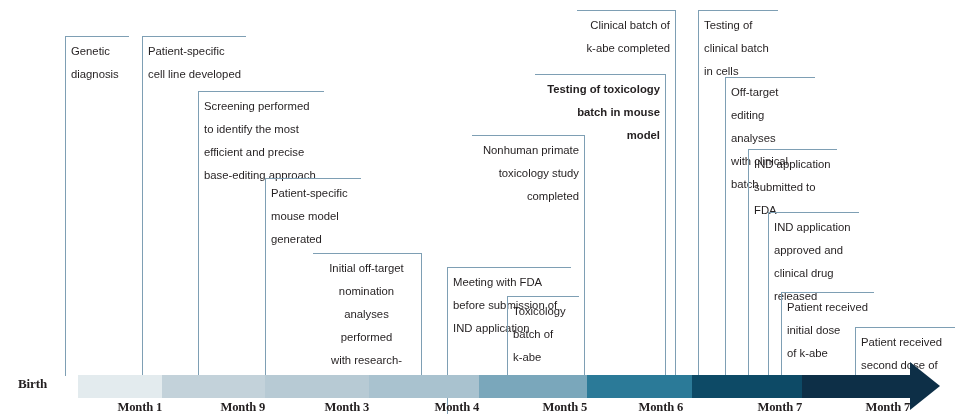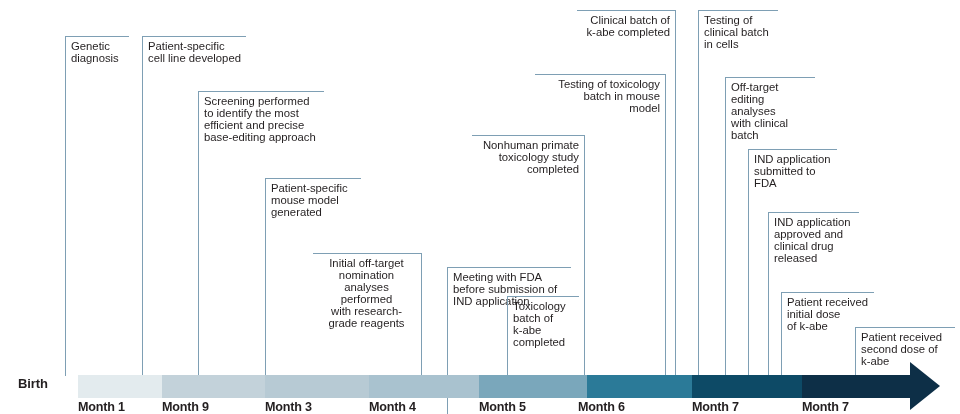--- a/index.html
+++ b/index.html
@@ -11,39 +11,39 @@
     color:#231f20;
     position:relative;
   }
   #stage{position:absolute;left:0;top:0;width:960px;height:414px;}
 
   
   .callout{
     position:absolute;
     box-sizing:border-box;
     font-size:11.3px;
-    line-height:12px;
+    line-height:23px;
     color:#231f20;
     white-space:pre-line;
     padding:3px 4px 0 5px;
   }
   .callout.left{
     border-left:1.1px solid #7e9fb4;
     border-top:1.1px solid #7e9fb4;
     text-align:left;
   }
   .callout.right{
     border-right:1.1px solid #7e9fb4;
     border-top:1.1px solid #7e9fb4;
     text-align:right;
     padding:3px 5px 0 4px;
   }
 
   
-  #bar{position:absolute;left:0;top:0;width:944px;height:414px;}
+  #bar{position:absolute;left:0;top:0;width:944px;height:414px;font-family:Liberation Serif, serif;}
 
   .seg{position:absolute;top:375px;height:23px;}
 
   .arrowhead{
     position:absolute;
     top:362px;
     width:0;height:0;
     border-top:24px solid transparent;
     border-bottom:24px solid transparent;
     border-left:30px solid #0d2f47;
@@ -56,21 +56,21 @@
     font-weight:bold;
     letter-spacing:-0.1px;
     color:#231f20;
   }
 
   .monthlbl{
     position:absolute;
     top:400px;
     font-size:12.6px;
     font-weight:bold;
-    text-align:left;
+    text-align:right;
     color:#231f20;
     letter-spacing:-0.2px;
   }
 </style>
 </head>
 <body>
 
 <div id="stage">
 
   <div id="callouts">
@@ -94,21 +94,21 @@
       <div class="callout left" style="left: 447px; top: 223px; width: 124px; height: 167px; margin-top: 44px;">Meeting with FDA
 before submission of
 IND application</div>
       <div class="callout right" style="left: 472px; top: 135px; width: 113px; height: 241px;">Nonhuman primate
 toxicology study
 completed</div>
       <div class="callout left" style="left: 507px; top: 296px; width: 72px; height: 92px;">Toxicology
 batch of
 k-abe
 completed</div>
-      <div class="callout right" style="left: 535px; top: 74px; width: 131px; height: 302px;">Testing of toxicology
+      <div class="callout right" style="left: 535px; top: 74px; width: 131px; height: 302px; font-weight: bold;">Testing of toxicology
 batch in mouse
 model</div>
       <div class="callout right" style="left: 577px; top: 10px; width: 99px; height: 366px;">Clinical batch of
 k-abe completed</div>
       <div class="callout left" style="left: 698px; top: 10px; width: 80px; height: 366px;">Testing of
 clinical batch
 in cells</div>
       <div class="callout left" style="left: 725px; top: 77px; width: 90px; height: 299px;">Off-target
 editing analyses
 with clinical

